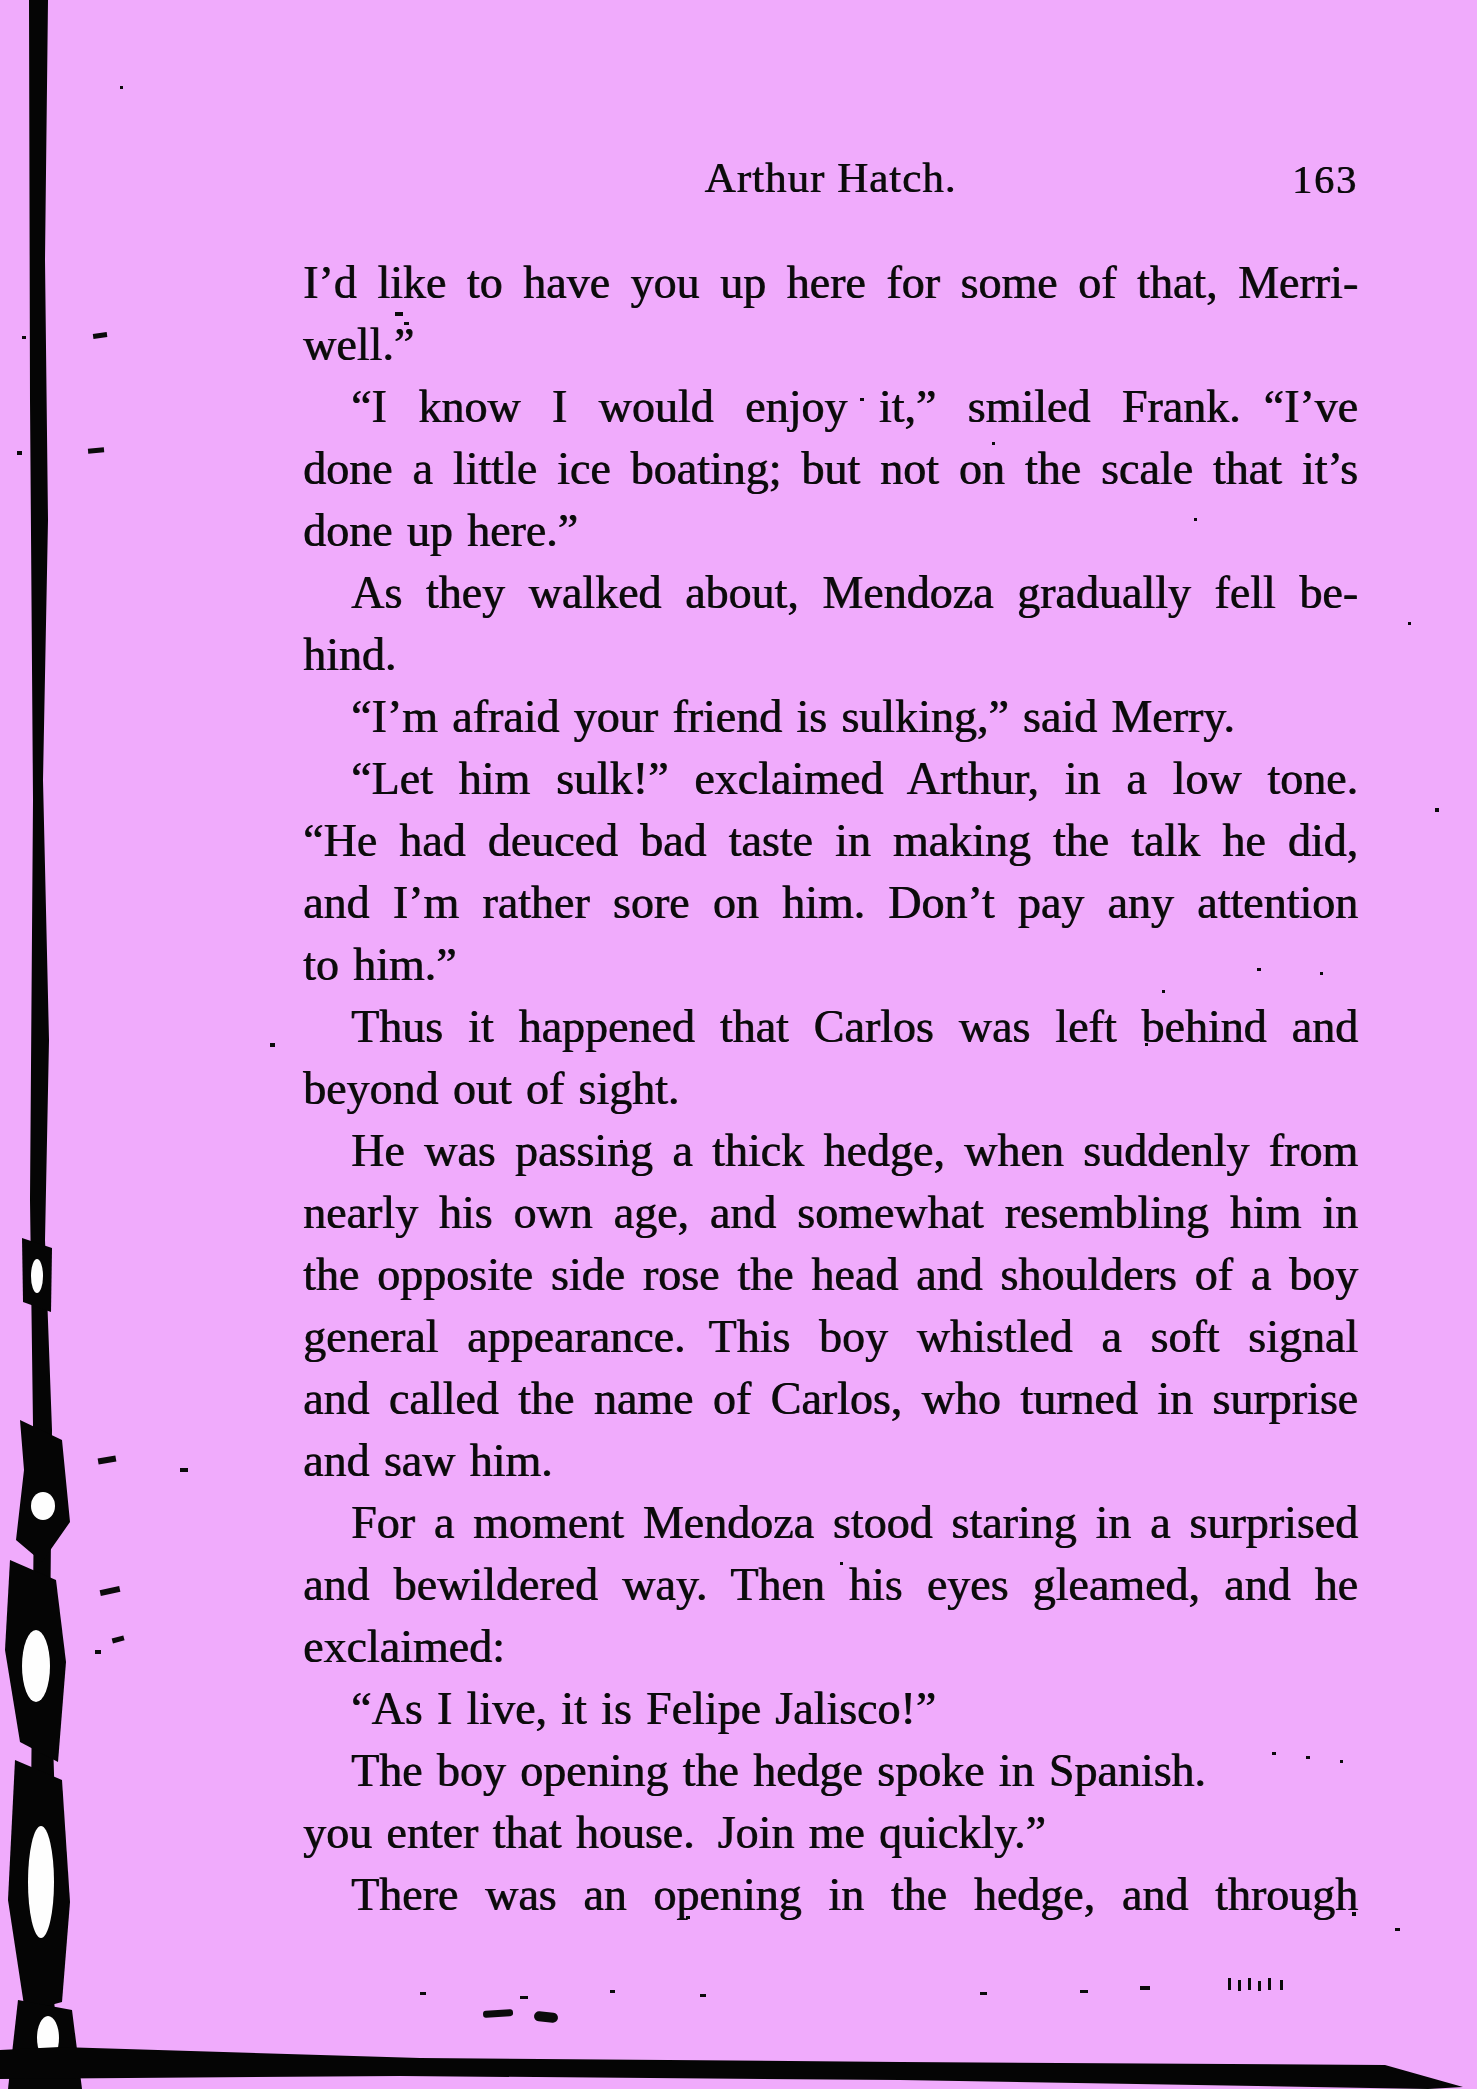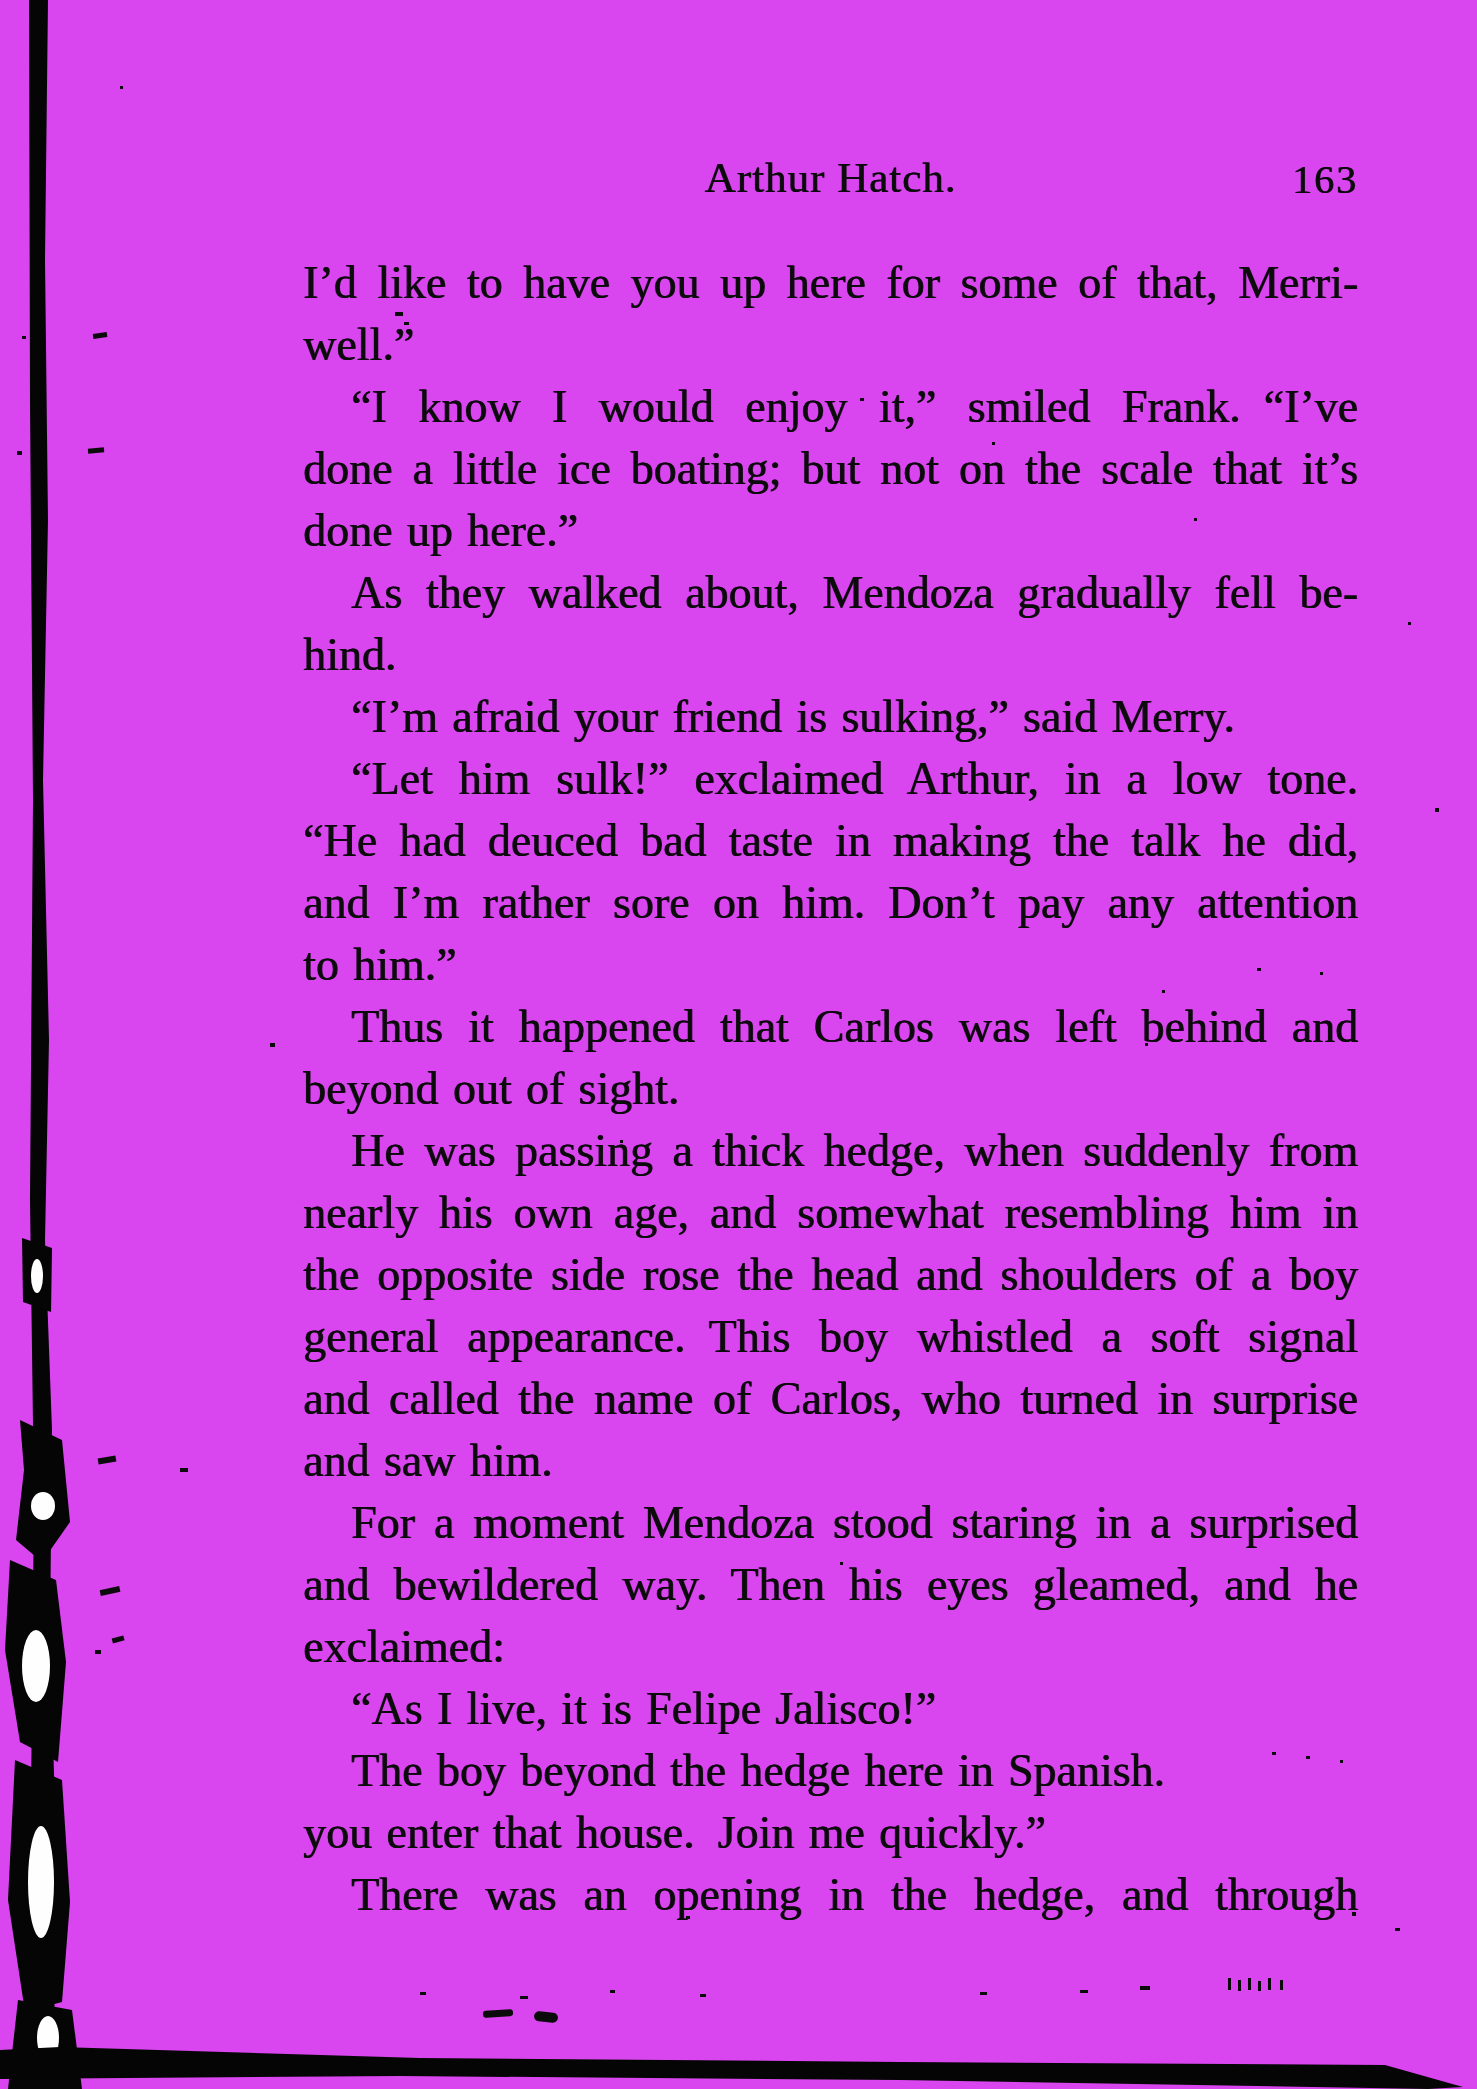--- a/index.html
+++ b/index.html
@@ -1,19 +1,19 @@
 <!DOCTYPE html>
 <html><head>
 <meta charset="utf-8">
 <style>
   html,body{margin:0;padding:0;background:#e8e8e8;}
   .page{
     position:relative;
     width:1477px;height:2089px;
-    background:#d946ef;
+    background:#f0abfc;
     overflow:hidden;
     font-family:"Liberation Serif","DejaVu Serif",serif;
     color:#0b0b0b;
   }
   .scan-ink{
     text-shadow:0.7px 0.4px 0 rgba(0,0,0,.8), -0.3px 0.1px 0 rgba(0,0,0,.35);
   }
   .header-row{
     position:absolute;
     left:303px;top:148px;width:1055px;height:60px;
@@ -136,18 +136,18 @@
       <div class="line j in">He was passing a thick hedge, when suddenly from</div>
       <div class="line j">nearly his own age, and somewhat resembling him in</div>
       <div class="line j">the opposite side rose the head and shoulders of a boy</div>
       <div class="line j">general appearance. This boy whistled a soft signal</div>
       <div class="line j">and called the name of Carlos, who turned in surprise</div>
       <div class="line">and saw him.</div>
       <div class="line j in">For a moment Mendoza stood staring in a surprised</div>
       <div class="line j">and bewildered way. Then his eyes gleamed, and he</div>
       <div class="line">exclaimed:</div>
       <div class="line in">“As I live, it is Felipe Jalisco!”</div>
-      <div class="line in">The boy beyond the hedge here in Spanish.</div>
+      <div class="line in">The boy opening the hedge spoke in Spanish.</div>
       <div class="line">you enter that house. Join me quickly.”</div>
       <div class="line j in">There was an opening in the hedge, and through</div>
     </div>
 
 </div>
 
 </body></html>

